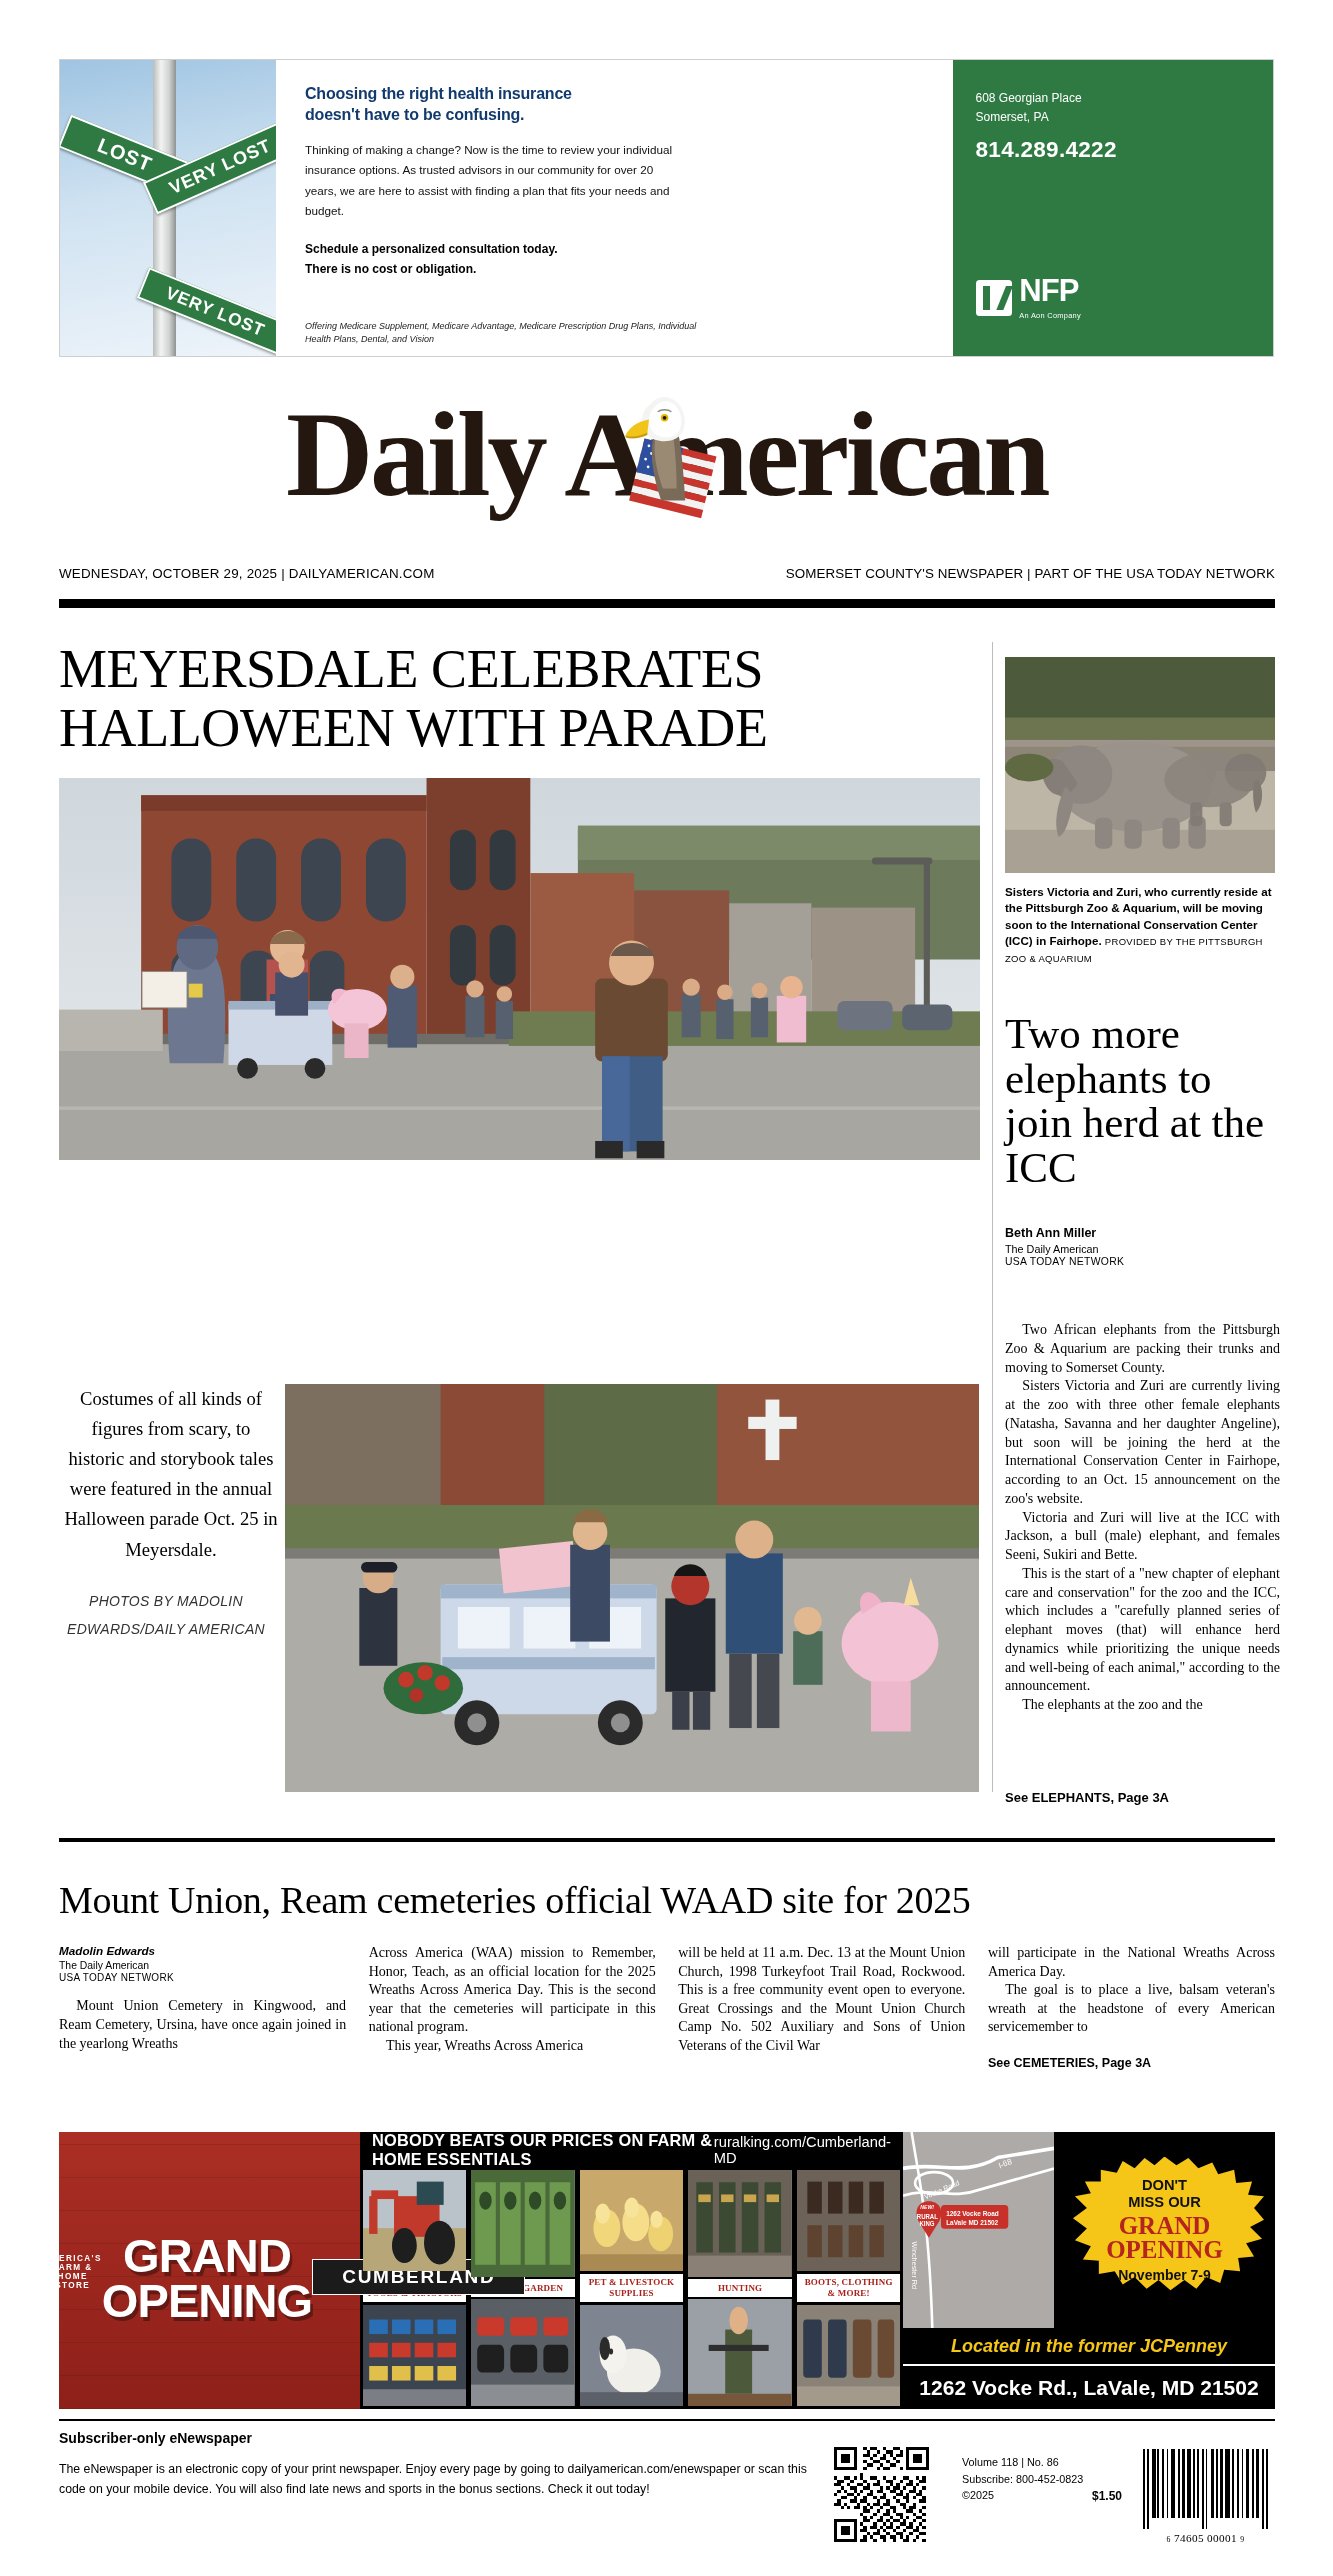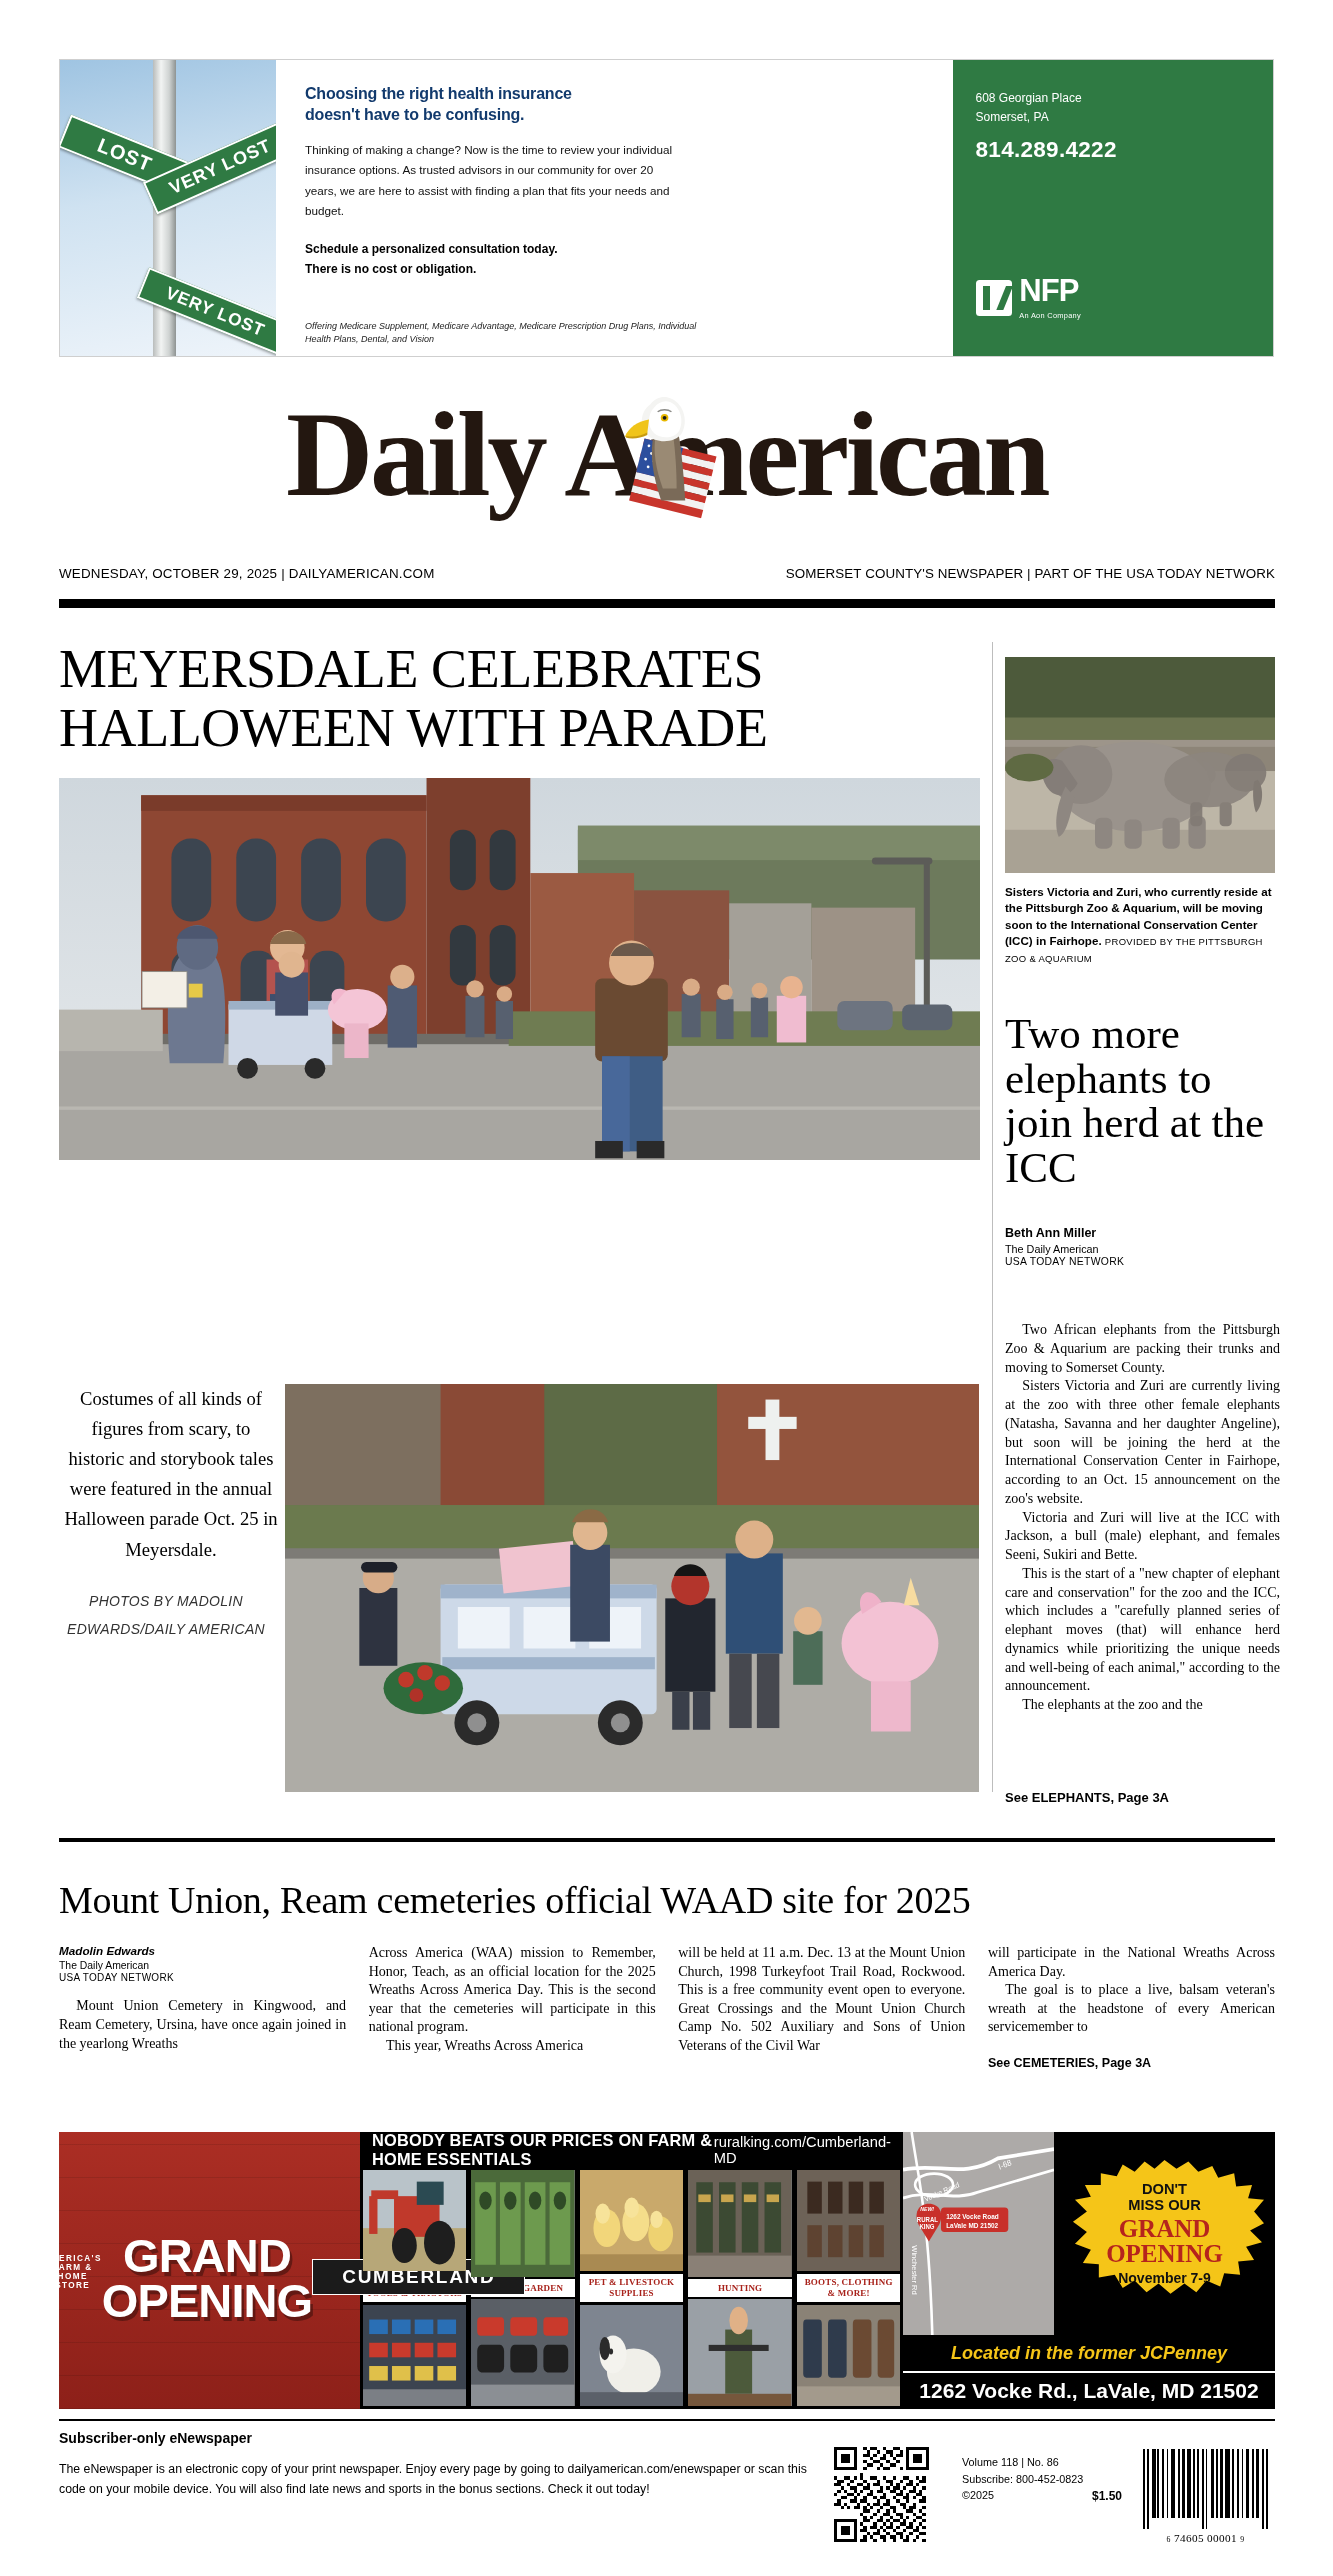--- a/index.html
+++ b/index.html
@@ -245,21 +245,21 @@
     clip-path: polygon(50% 0%,56% 6%,62% 1%,67% 8%,74% 4%,77% 12%,85% 9%,86% 18%,94% 17%,92% 26%,100% 27%,95% 35%,100% 43%,93% 48%,99% 56%,91% 59%,95% 68%,87% 69%,88% 78%,80% 77%,78% 86%,71% 82%,66% 90%,60% 84%,53% 91%,47% 84%,41% 90%,35% 82%,29% 87%,25% 78%,17% 80%,17% 71%,9% 70%,13% 61%,5% 57%,11% 49%,4% 42%,11% 35%,5% 27%,13% 25%,10% 17%,18% 17%,18% 9%,26% 11%,29% 3%,35% 8%,40% 1%,45% 6%);
   }
   .rk-burst .t1 { font-family:"Liberation Sans",sans-serif; font-weight:bold; font-size:14.7px; color:#111; line-height:1.12; text-align:center;}
   .rk-burst .t2 { font-family:"Liberation Serif",sans-serif; font-weight:bold; font-size:25px; color:#b5241d; line-height:.98; margin-top:3.5px; text-align:center;}
   .rk-burst .t3 { font-family:"Liberation Sans",sans-serif; font-weight:bold; font-size:14px; color:#111; margin-top:4.3px;}
   .rk-locband {
     height: 36px; background:#000; color:#f5c518; display:flex; align-items:center; justify-content:center;
     font-family:"Liberation Sans",sans-serif; font-weight:bold; font-style:italic; font-size:18px;
   }
   .rk-addrband {
-    height: 38px; background:#000; color:#fff; display:flex; align-items:center; justify-content:center;
+    height: 45px; background:#000; color:#fff; display:flex; align-items:center; justify-content:center;
     font-family:"Liberation Sans",sans-serif; font-weight:bold; font-size:21px; border-top:2.6px solid #fff;
   }
 
   
   .foot-rule { position: absolute; left: 59px; width: 1216px; height: 1.7px; background:#000; }
   .foot-title {
     position: absolute; left: 59px; top: 2430px;
     font-family:"Liberation Sans",sans-serif; font-size: 14px; font-weight: bold;
   }
   .foot-text {

